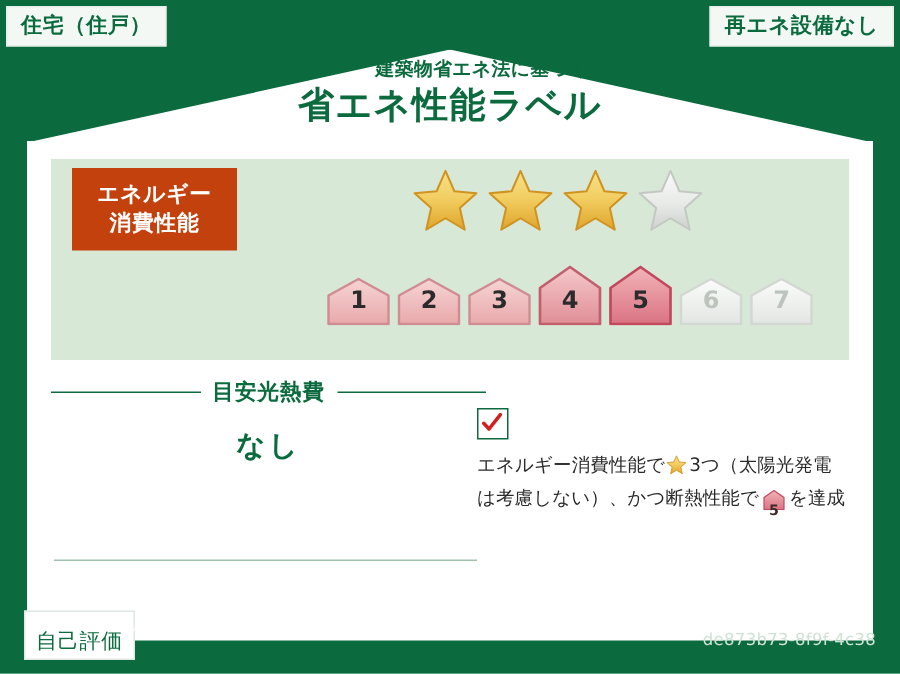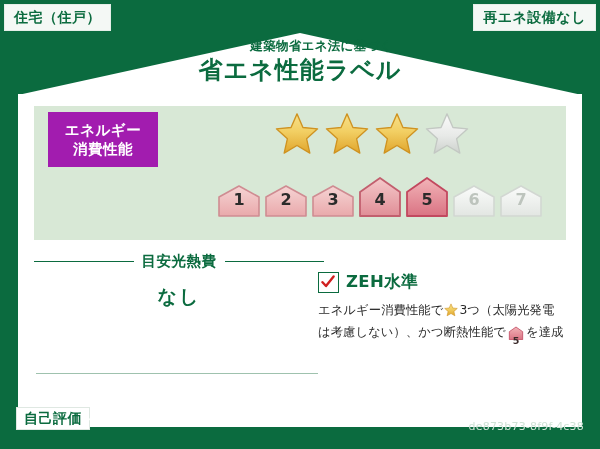--- a/index.html
+++ b/index.html
@@ -47,21 +47,21 @@
   }
 
   
   .perf-block{
     position:absolute;left:16px;top:12px;width:532px;height:134px;
     background:#d8e8d6;
   }
   .perf-row{position:relative;height:67px;}
   .row-label{
     position:absolute;left:14px;top:6px;width:110px;height:55px;
-    background:#a21caf;color:#ffffff;font-weight:bold;font-size:14.5px;
+    background:#c2410c;color:#ffffff;font-weight:bold;font-size:14.5px;
     display:flex;flex-direction:column;align-items:center;justify-content:center;
     line-height:1.25;letter-spacing:.5px;
   }
   .row-label span{display:block;}
 
   
   .stars{position:absolute;left:240px;top:5px;display:flex;gap:4px;}
   .star{width:46px;height:46px;display:block;}
 
   
@@ -111,22 +111,22 @@
     position:absolute;left:0;right:0;bottom:1px;text-align:center;
     font-size:9.5px;font-weight:bold;color:#3a2a2a;line-height:1;
   }
 
   
   .footer{
     position:absolute;left:0;right:0;top:430px;height:19px;
   }
   .self-eval{
     position:absolute;left:16px;top:-23px;
-    background:#ffffff;color:#0b6b3f;font-weight:bold;font-size:14px;
-    padding:3px 7px 4px 7px;line-height:1;letter-spacing:.5px;
+    background:#ffffff;color:#0b6b3f;font-weight:normal;font-size:14px;
+    padding:13px 7px 4px 7px;line-height:1;letter-spacing:.5px;
     border:1px solid #dfe8e2;
   }
   .addr{
     position:absolute;left:88px;top:-19px;color:#ffffff;
     font-size:10.5px;letter-spacing:.1px;white-space:nowrap;
   }
   .eval-date{
     position:absolute;right:16px;top:-26px;color:#ffffff;
     font-size:13.5px;font-weight:bold;letter-spacing:.3px;white-space:nowrap;
   }
@@ -276,21 +276,20 @@
     <div class="cost-value">なし</div>
     <div class="cost-rule-bottom"></div>
 
     <div class="zeh-wrap">
       <div class="zeh-title">
         <span class="zeh-check">
           <svg width="14" height="14" viewBox="0 0 14 14">
             <path d="M1.5,7.2 L5,11 L12.6,1.4" fill="none" stroke="#d02020" stroke-width="2.4" stroke-linecap="round" stroke-linejoin="round"></path>
           </svg>
         </span>
-        <span class="zeh-label">ZEH水準</span>
       </div>
       <div class="zeh-desc">
         <span>エネルギー消費性能で</span><span class="inline-star">
           <svg width="14" height="14" viewBox="0 0 48 48">
             <polygon points="24,3 30.2,17.2 45.5,18.6 34,28.9 37.4,44 24,36 10.6,44 14,28.9 2.5,18.6 17.8,17.2" fill="url(#gold1)" stroke="#cf9322" stroke-width="2" stroke-linejoin="round"></polygon>
           </svg></span><span>3つ（太陽光発電</span><br>
         <span>は考慮しない）、かつ断熱性能で</span><span class="inline-house">
           <svg width="16" height="14" viewBox="0 0 44 42">
             <path d="M2,41 L2,17 L22,3 L42,17 L42,41 Z" fill="url(#pk3)" stroke="#c2485f" stroke-width="2.4" stroke-linejoin="round"></path>
           </svg>

